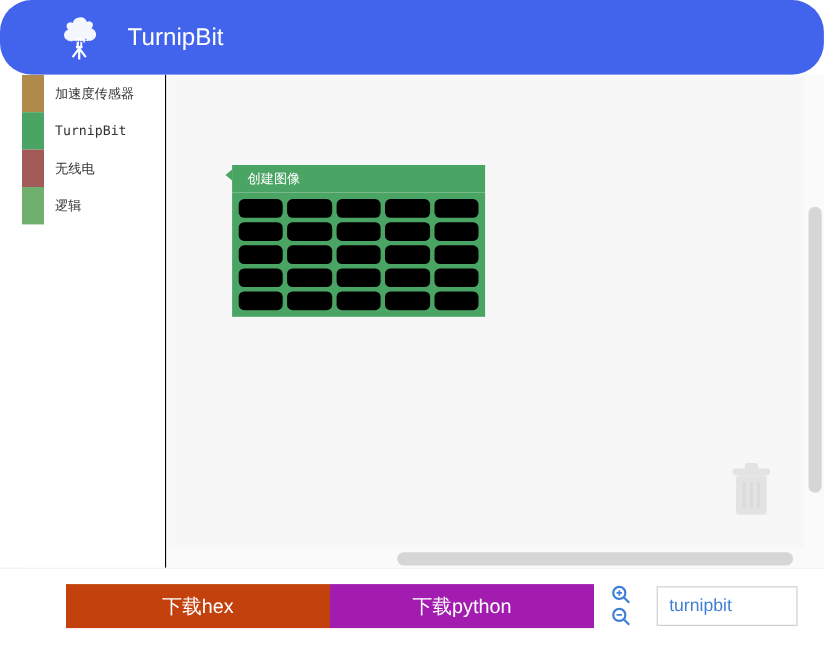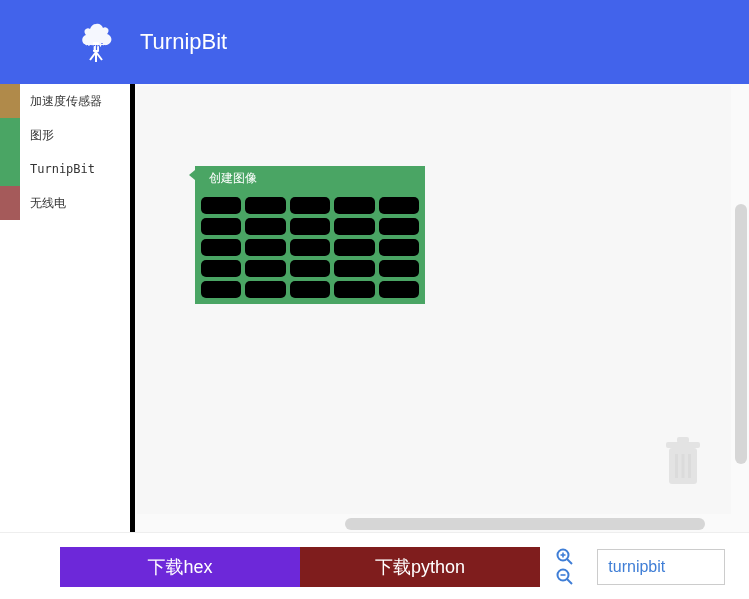--- a/index.html
+++ b/index.html
@@ -1,53 +1,53 @@
 <!DOCTYPE html>
 <html><head>
 <meta charset="utf-8">
 <style>
   * { box-sizing: border-box; margin: 0; padding: 0; }
   body { font-family: Arial, sans-serif; width: 749px; height: 599px; overflow: hidden; background: #fff; }
 
-  .header { height: 84px; background: #4263eb; display: flex; align-items: center; padding-left: 70px; }
+  .header { height: 68px; background: #4263eb; display: flex; align-items: center; padding-left: 46px; border-radius: 29px; }
   .logo-box { width: 52px; height: 44px; display: flex; align-items: center; justify-content: center; margin-right: 18px; }
   .app-title { color: #fff; font-size: 22px; font-weight: 400; }
 
-  .main { display: flex; height: 448px; position: relative; }
+  .main { display: flex; height: 448px; position: relative; padding-left: 20px; }
 
   .sidebar-wrap { width: 130px; height: 100%; overflow: hidden; position: relative; background: #fff; }
   .sidebar-scroll { overflow-y: auto; height: 100%; scrollbar-width: thin; }
   .sidebar-scroll::-webkit-scrollbar { width: 12px; }
   .sidebar-scroll::-webkit-scrollbar-track { background: #f0f0f0; }
   .sidebar-scroll::-webkit-scrollbar-thumb { background: #c0c0c0; border-radius: 6px; }
   .cat-item { height: 34px; display: flex; align-items: center; cursor: pointer; }
   .cat-swatch { width: 20px; height: 34px; flex-shrink: 0; }
   .cat-label { font-size: 12px; color: #333; padding-left: 10px; font-family: 'SimSun', monospace; }
 
-  .workspace { flex: 1; position: relative; background: #fafafa; border-left: 5px solid #000000; }
+  .workspace { flex: 1; position: relative; background: #fafafa; border-left: 1px solid #000000; }
   .ws-inner { position: absolute; inset: 2px 18px 18px 2px; background: #fff linear-gradient(#f7f7f7 0 0); }
 
   
   .block { position: absolute; left: 58px; top: 80px; width: 230px; }
   .block-head { background: #4aa564; color: #fff; font-size: 12px; padding: 4px 8px 4px 14px; position: relative; font-family: 'SimSun', sans-serif; }
   .block-head::before { content: ""; position: absolute; left: -6px; top: 4px; width: 0; height: 0; border-top: 5px solid transparent; border-bottom: 5px solid transparent; border-right: 6px solid #4aa564; }
   .block-body { background: #4aa564; padding: 6px; display: grid; grid-template-columns: repeat(5, 1fr); grid-template-rows: repeat(5, 1fr); gap: 4px; }
   .pixel { background: #000; height: 17px; border-radius: 5px; cursor: pointer; }
 
   
   .trash { position: absolute; right: 28px; bottom: 26px; width: 40px; height: 52px; opacity: 0.35; }
 
   
   .ws-vscroll { position: absolute; right: 2px; top: 120px; width: 12px; height: 260px; background: #d6d6d6; border-radius: 6px; }
   .ws-hscroll { position: absolute; bottom: 2px; left: 210px; height: 12px; width: 360px; background: #d6d6d6; border-radius: 6px; }
 
   .footer { height: 68px; display: flex; align-items: center; padding: 0 24px 0 60px; gap: 0; border-top: 1px solid #eee; background: #fff; }
   .btn-dl { flex: 0 0 240px; height: 40px; display: flex; align-items: center; justify-content: center; font-size: 18px; color: #fff; cursor: pointer; font-family: 'SimSun', sans-serif; }
-  .btn-hex { background: #6d28d9; }
-  .btn-py  { background: #7f1d1d; }
+  .btn-hex { background: #c2410c; }
+  .btn-py  { background: #a21caf; }
   .zoom-col { width: 30px; display: flex; flex-direction: column; align-items: center; margin-left: 10px; gap: 2px; }
   .zoom-btn { width: 18px; height: 18px; color: #3f7ed6; cursor: pointer; }
   .name-input { margin-left: 18px; width: 130px; height: 36px; border: 1px solid #ccc; background: #fff; padding: 0 10px; font-size: 16px; color: #3f7ed6; display: flex; align-items: center; }
 </style>
 </head>
 <body>
 
 <div class="header">
   <div class="logo-box">
     <svg viewBox="0 0 52 44" width="52" height="44">
@@ -65,29 +65,29 @@
 <div class="main">
 
   <div class="sidebar-wrap">
     <div class="sidebar-scroll" id="sidebar-list">
         <div class="cat-item">
           <div class="cat-swatch" style="background: rgb(176, 138, 74);"></div>
           <div class="cat-label">加速度传感器</div>
         </div>
         <div class="cat-item">
           <div class="cat-swatch" style="background: rgb(74, 165, 100);"></div>
-          <div class="cat-label">图形</div>
-        </div>
-        <div class="cat-item">
-          <div class="cat-swatch" style="background: rgb(74, 165, 100);"></div>
           <div class="cat-label">TurnipBit</div>
         </div>
         <div class="cat-item">
           <div class="cat-swatch" style="background: rgb(165, 90, 90);"></div>
           <div class="cat-label">无线电</div>
+        </div>
+        <div class="cat-item">
+          <div class="cat-swatch" style="background: rgb(111, 176, 111);"></div>
+          <div class="cat-label">逻辑</div>
         </div>
       </div>
   </div>
 
   <div class="workspace">
     <div class="ws-inner">
 
       <div class="block">
         <div class="block-head">创建图像</div>
         <div class="block-body" id="pixel-grid">

